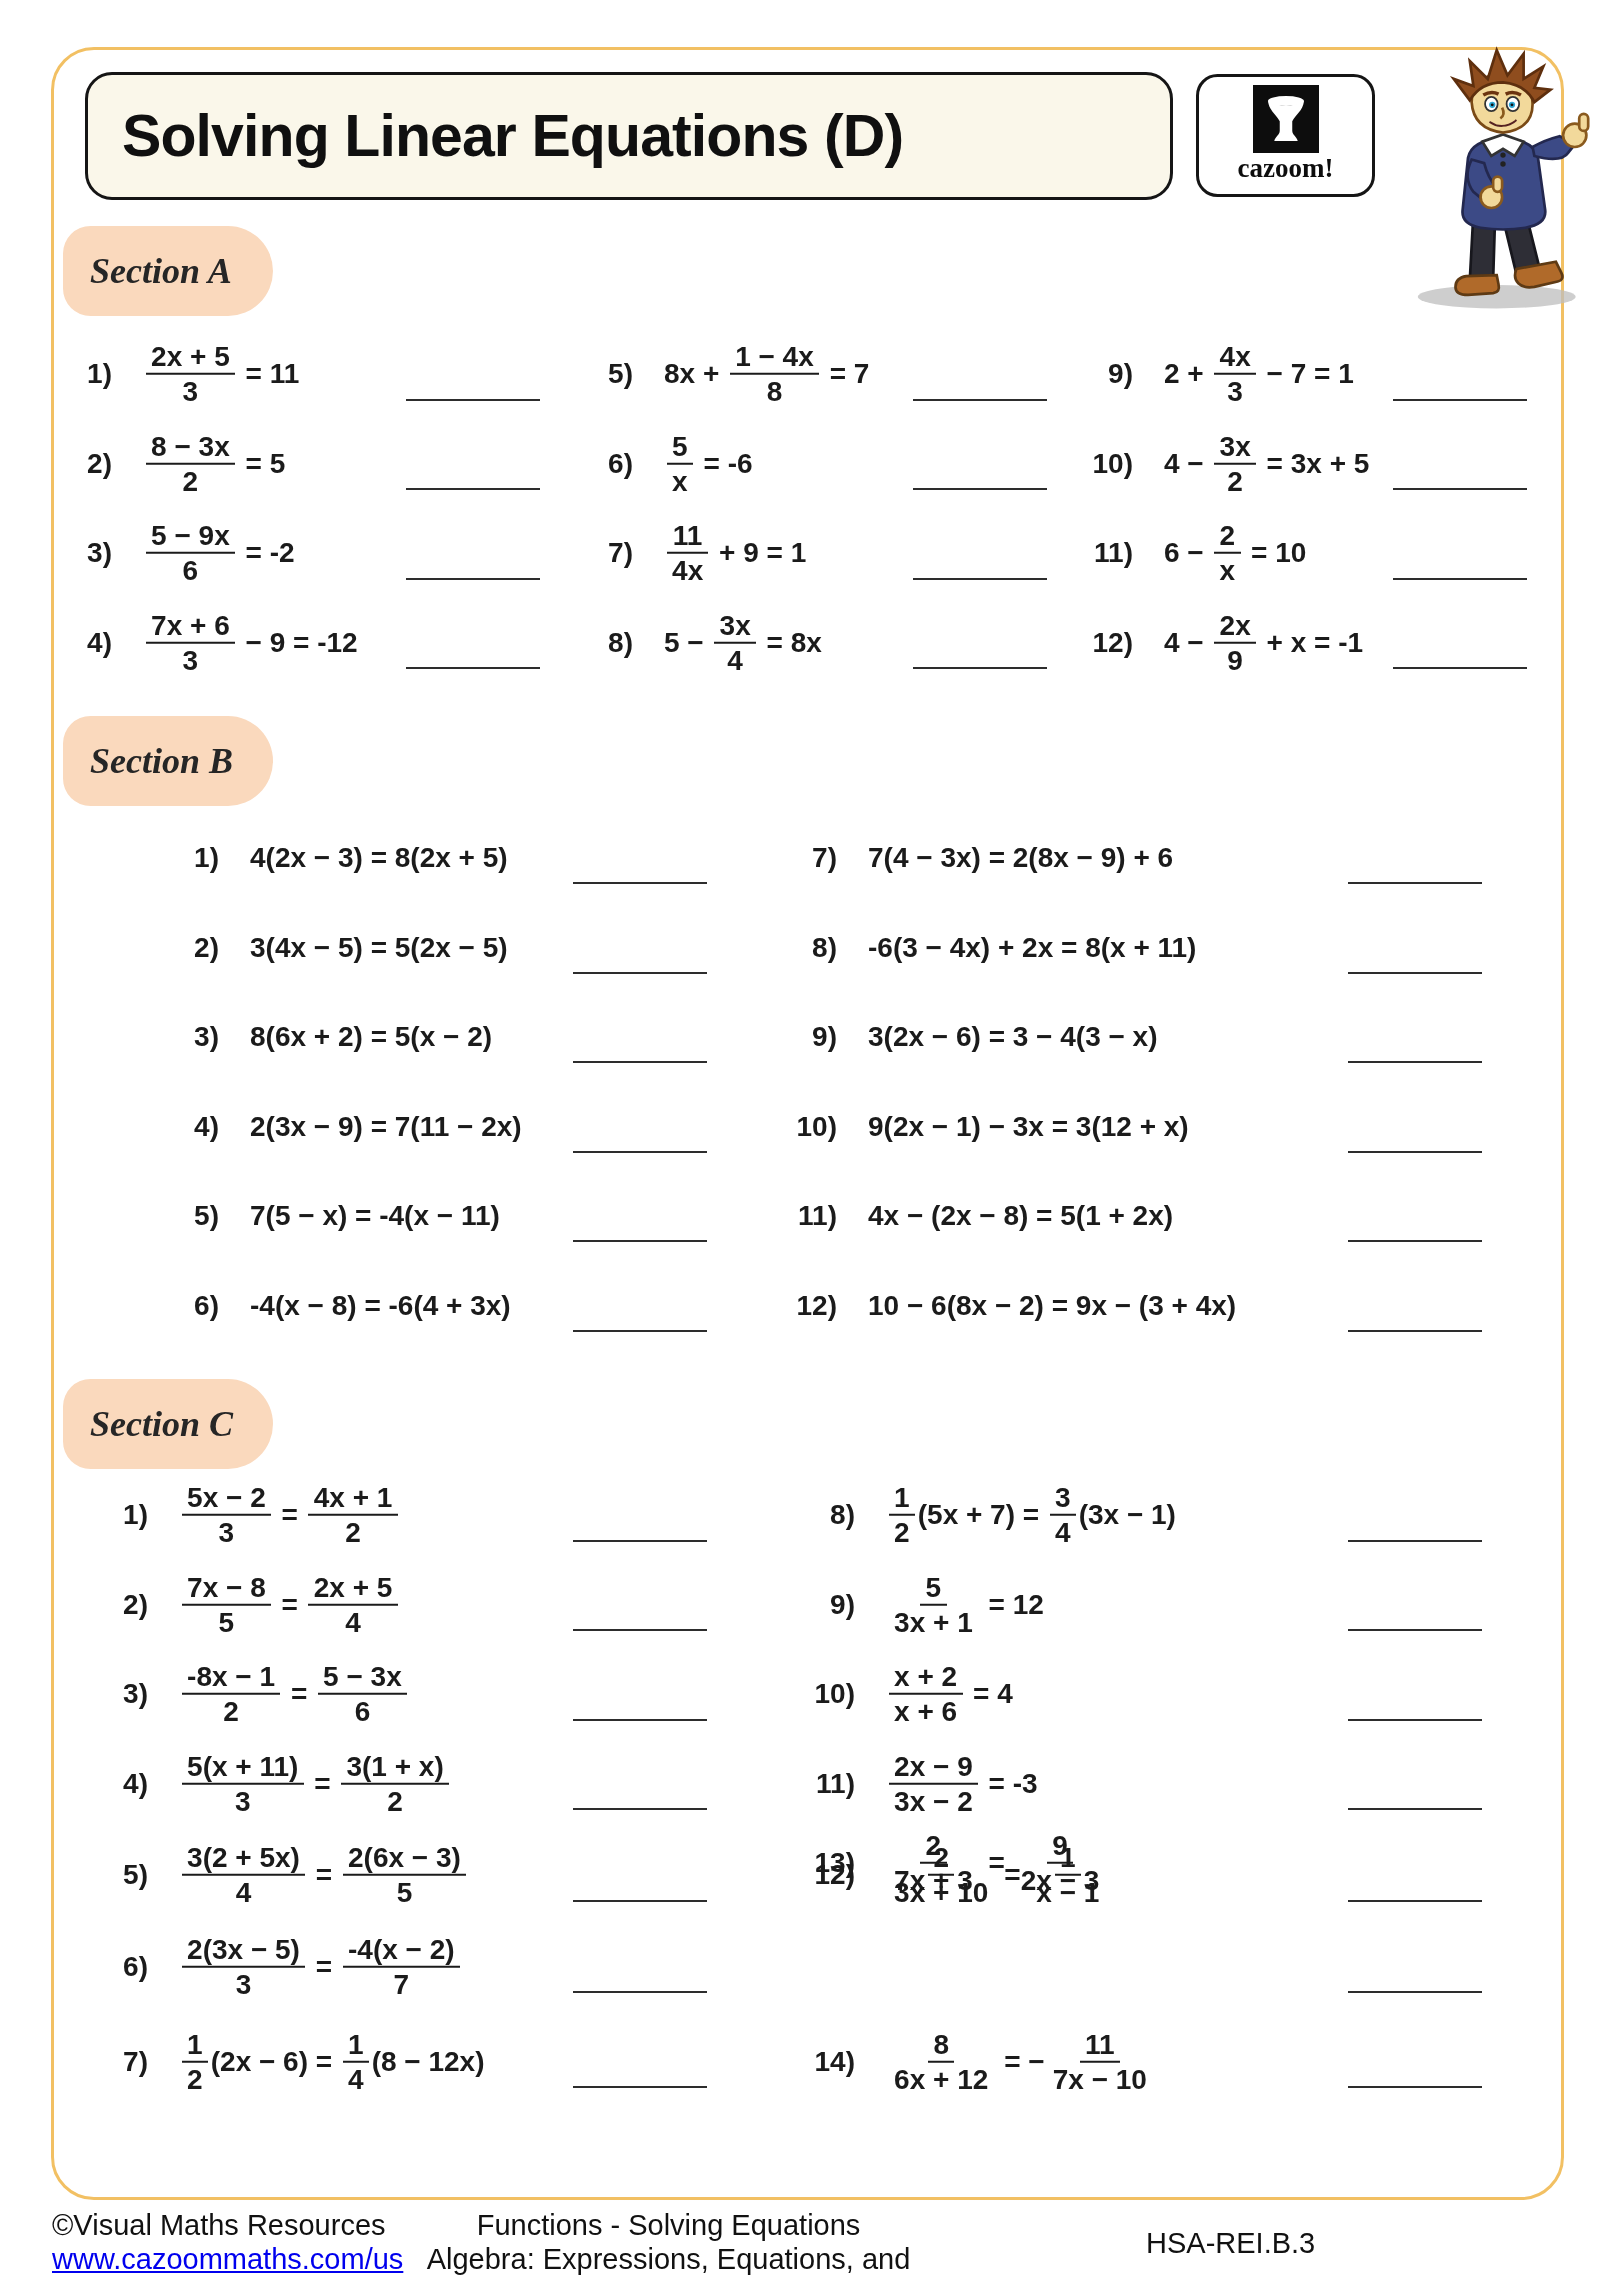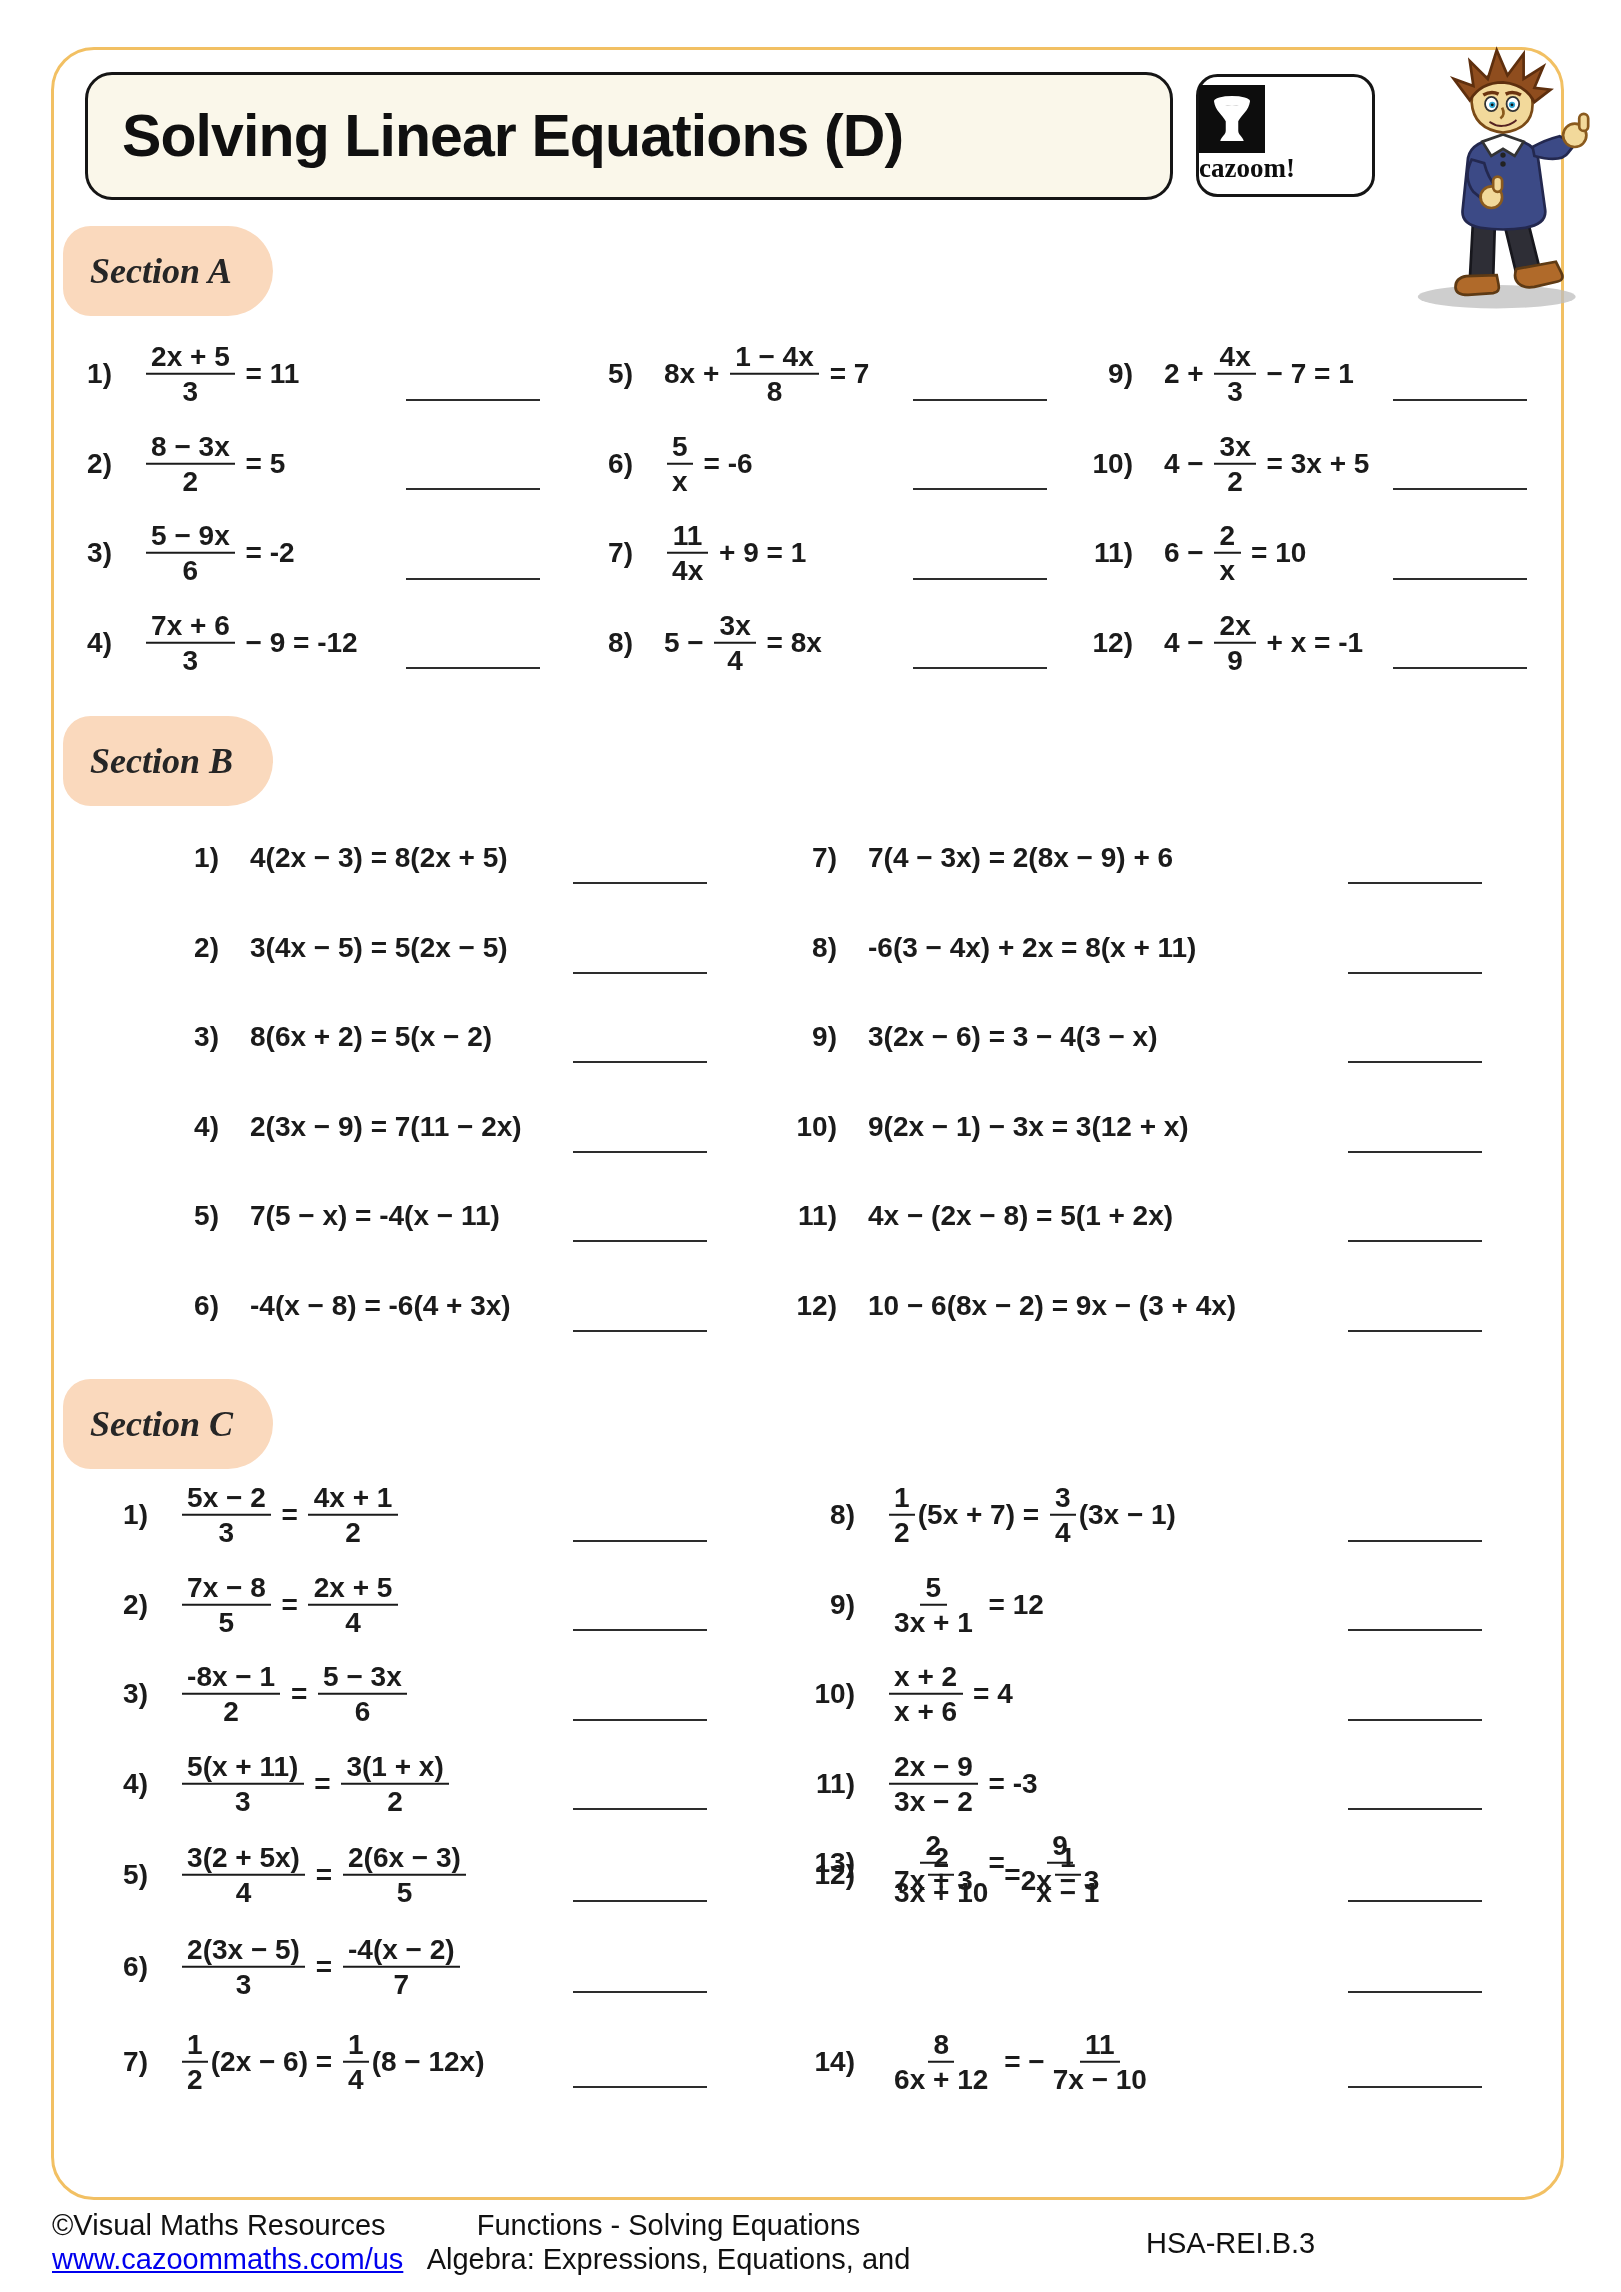--- a/index.html
+++ b/index.html
@@ -6,21 +6,21 @@
   .page{position:relative;width:1622px;height:2293px;background:#fff;overflow:hidden;
         font-family:"Liberation Sans",sans-serif;color:#1b1b1b;}
   .frame{position:absolute;left:51px;top:47px;width:1507px;height:2147px;
          border:3.6px solid var(--frame,#F2C063);border-radius:43px;}
   .title-box{position:absolute;left:85px;top:72px;width:1088px;height:128px;
          background:var(--cream,#FAF7EA);border:3.6px solid #151515;border-radius:27px;
          display:flex;align-items:center;padding-left:34px;box-sizing:border-box;}
   .title{font-size:59px;font-weight:bold;letter-spacing:-0.9px;margin:0;color:#101010;}
   .logo-box{position:absolute;left:1196px;top:74px;width:179px;height:123px;background:#fff;
          border:3.6px solid #151515;border-radius:21.5px;box-sizing:border-box;
-         display:flex;flex-direction:column;align-items:flex-start;justify-content:flex-start;}
+         display:flex;flex-direction:column;align-items:center;justify-content:flex-start;}
   .logo-square{width:66px;height:68px;background:#0d0d0d;margin-top:8px;
          display:flex;align-items:center;justify-content:center;}
   .logo-text{font-family:"Liberation Serif",serif;font-weight:bold;font-size:27px;
          letter-spacing:0px;color:#0d0d0d;line-height:1;margin-top:1.8px;}
   .mascot{position:absolute;left:1390px;top:43px;width:226px;height:269px;}
   .pill{position:absolute;left:63px;width:210px;height:90px;background:var(--pill,#FAD9BD);
         border-radius:30px 49px 49px 30px;display:flex;align-items:center;padding-left:27px;
         box-sizing:border-box;}
   .pill-label{font-family:"Liberation Serif",serif;font-style:italic;font-weight:bold;
         font-size:36px;color:#262626;}

